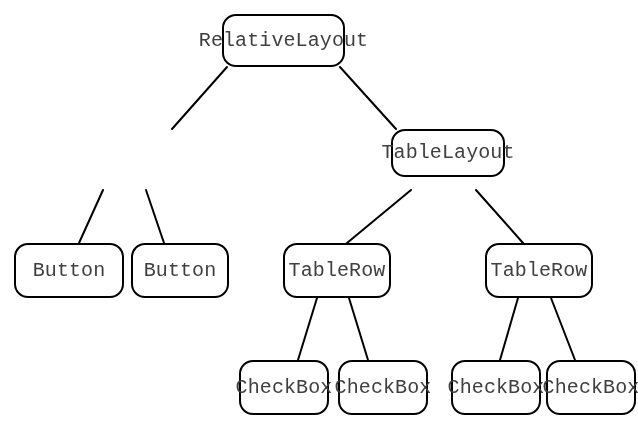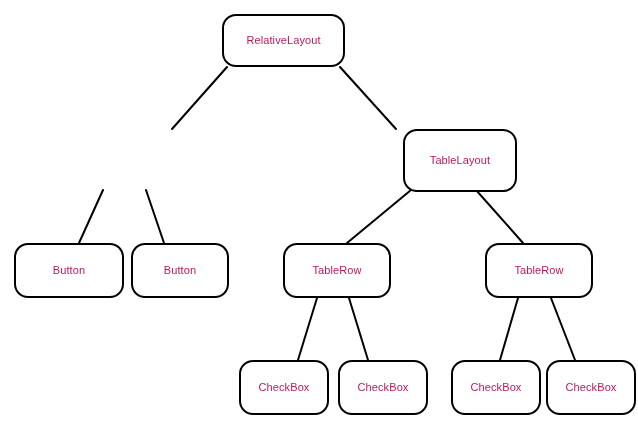--- a/index.html
+++ b/index.html
@@ -38,23 +38,23 @@
     background: #ffffff;
     border: 2px solid #000000;
     border-radius: 14px;
     display: flex;
     align-items: center;
     justify-content: center;
     z-index: 2;
   }
 
   .node-label {
-    font-family: Liberation Sans, sans-serif;
-    font-size: 11px;
-    color: #be185d;
+    font-family: Liberation Mono, monospace;
+    font-size: 20px;
+    color: #404040;
     letter-spacing: 0.1px;
     white-space: nowrap;
     line-height: 1;
     user-select: none;
   }
 
   
   .n-root {
     left: 222px;
     top: 14px;
@@ -63,24 +63,24 @@
   }
 
   
   .n-linear {
     left: 68px;
     top: 129px;
     width: 115px;
     height: 61px;
   }
   .n-table {
-    left: 403px;
+    left: 391px;
     top: 129px;
     width: 114px;
-    height: 63px;
+    height: 48px;
   }
 
   
   .n-button1 {
     left: 14px;
     top: 243px;
     width: 110px;
     height: 55px;
   }
   .n-button2 {

